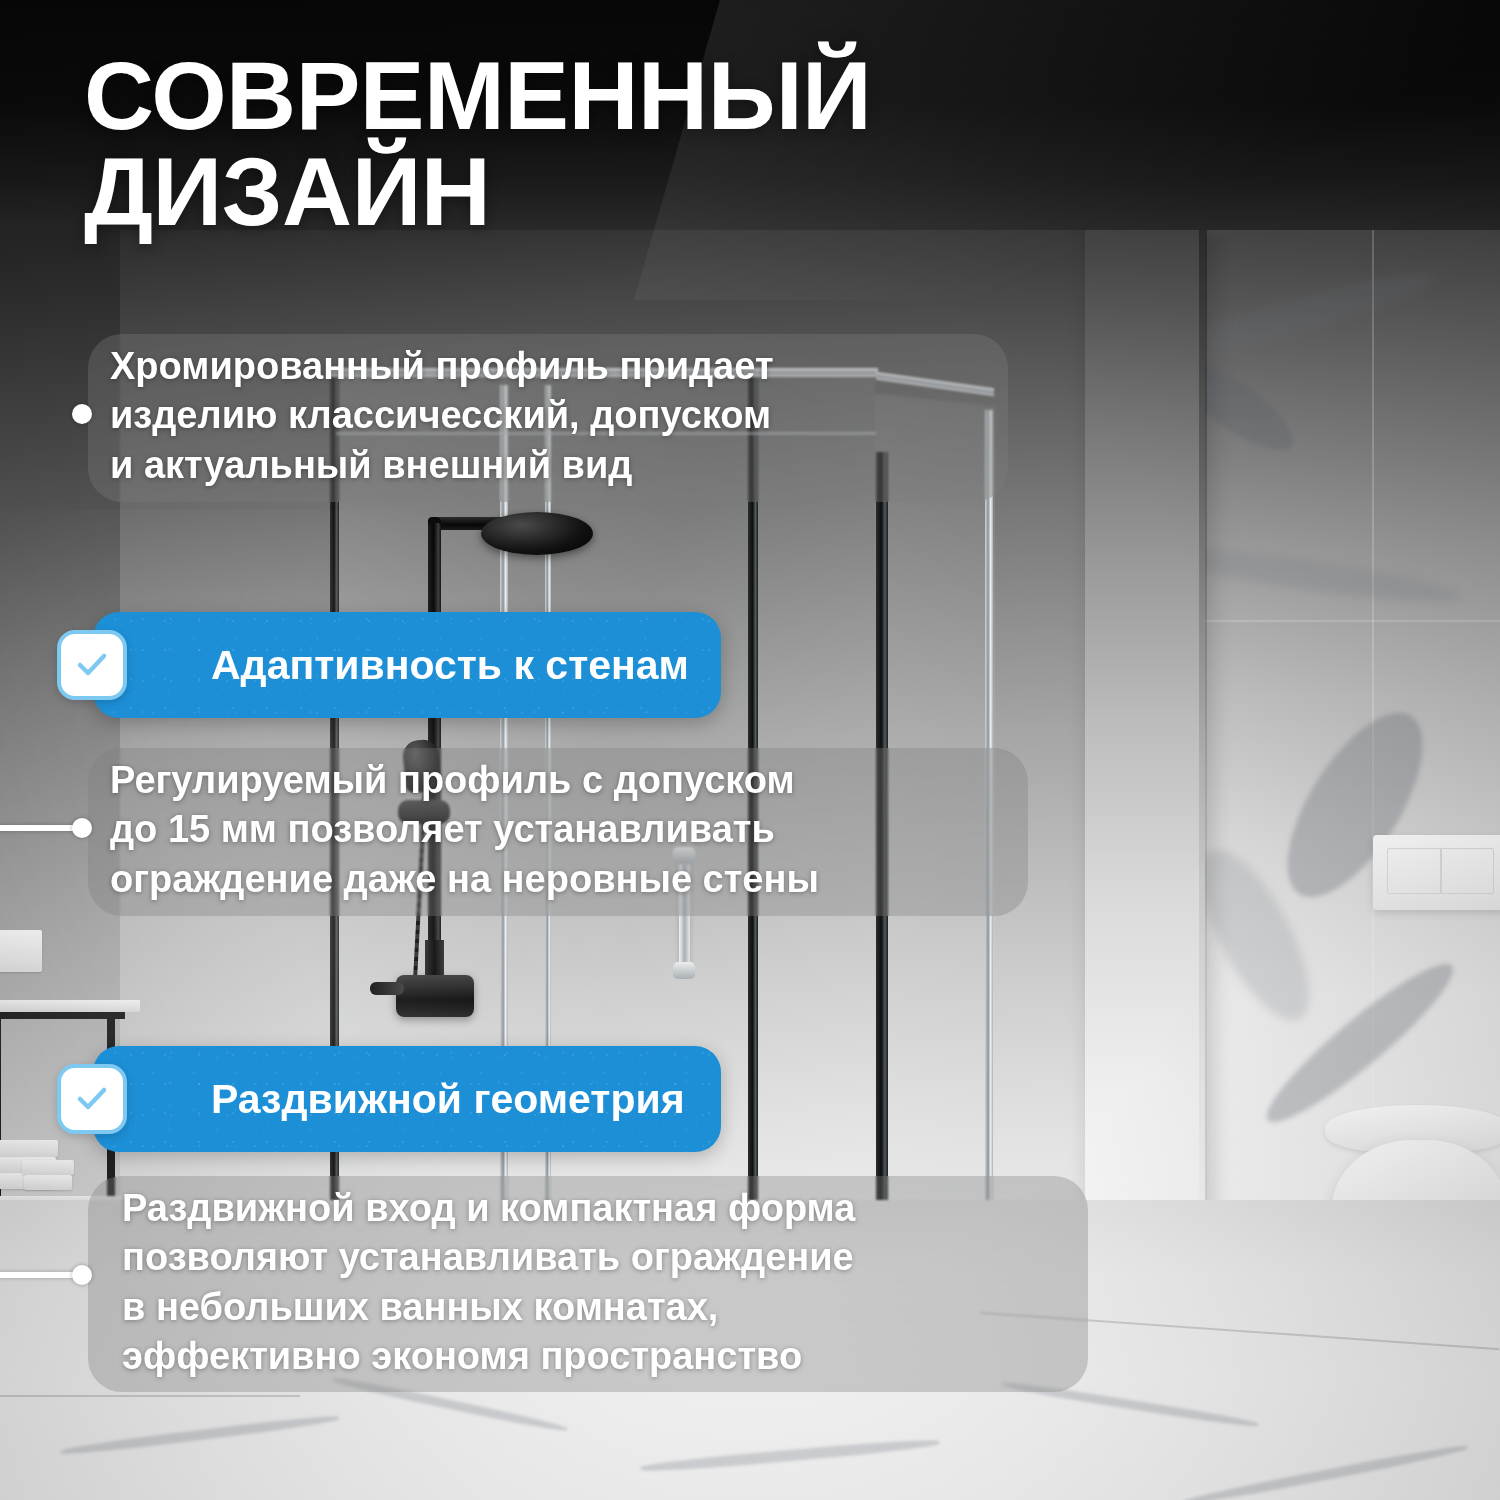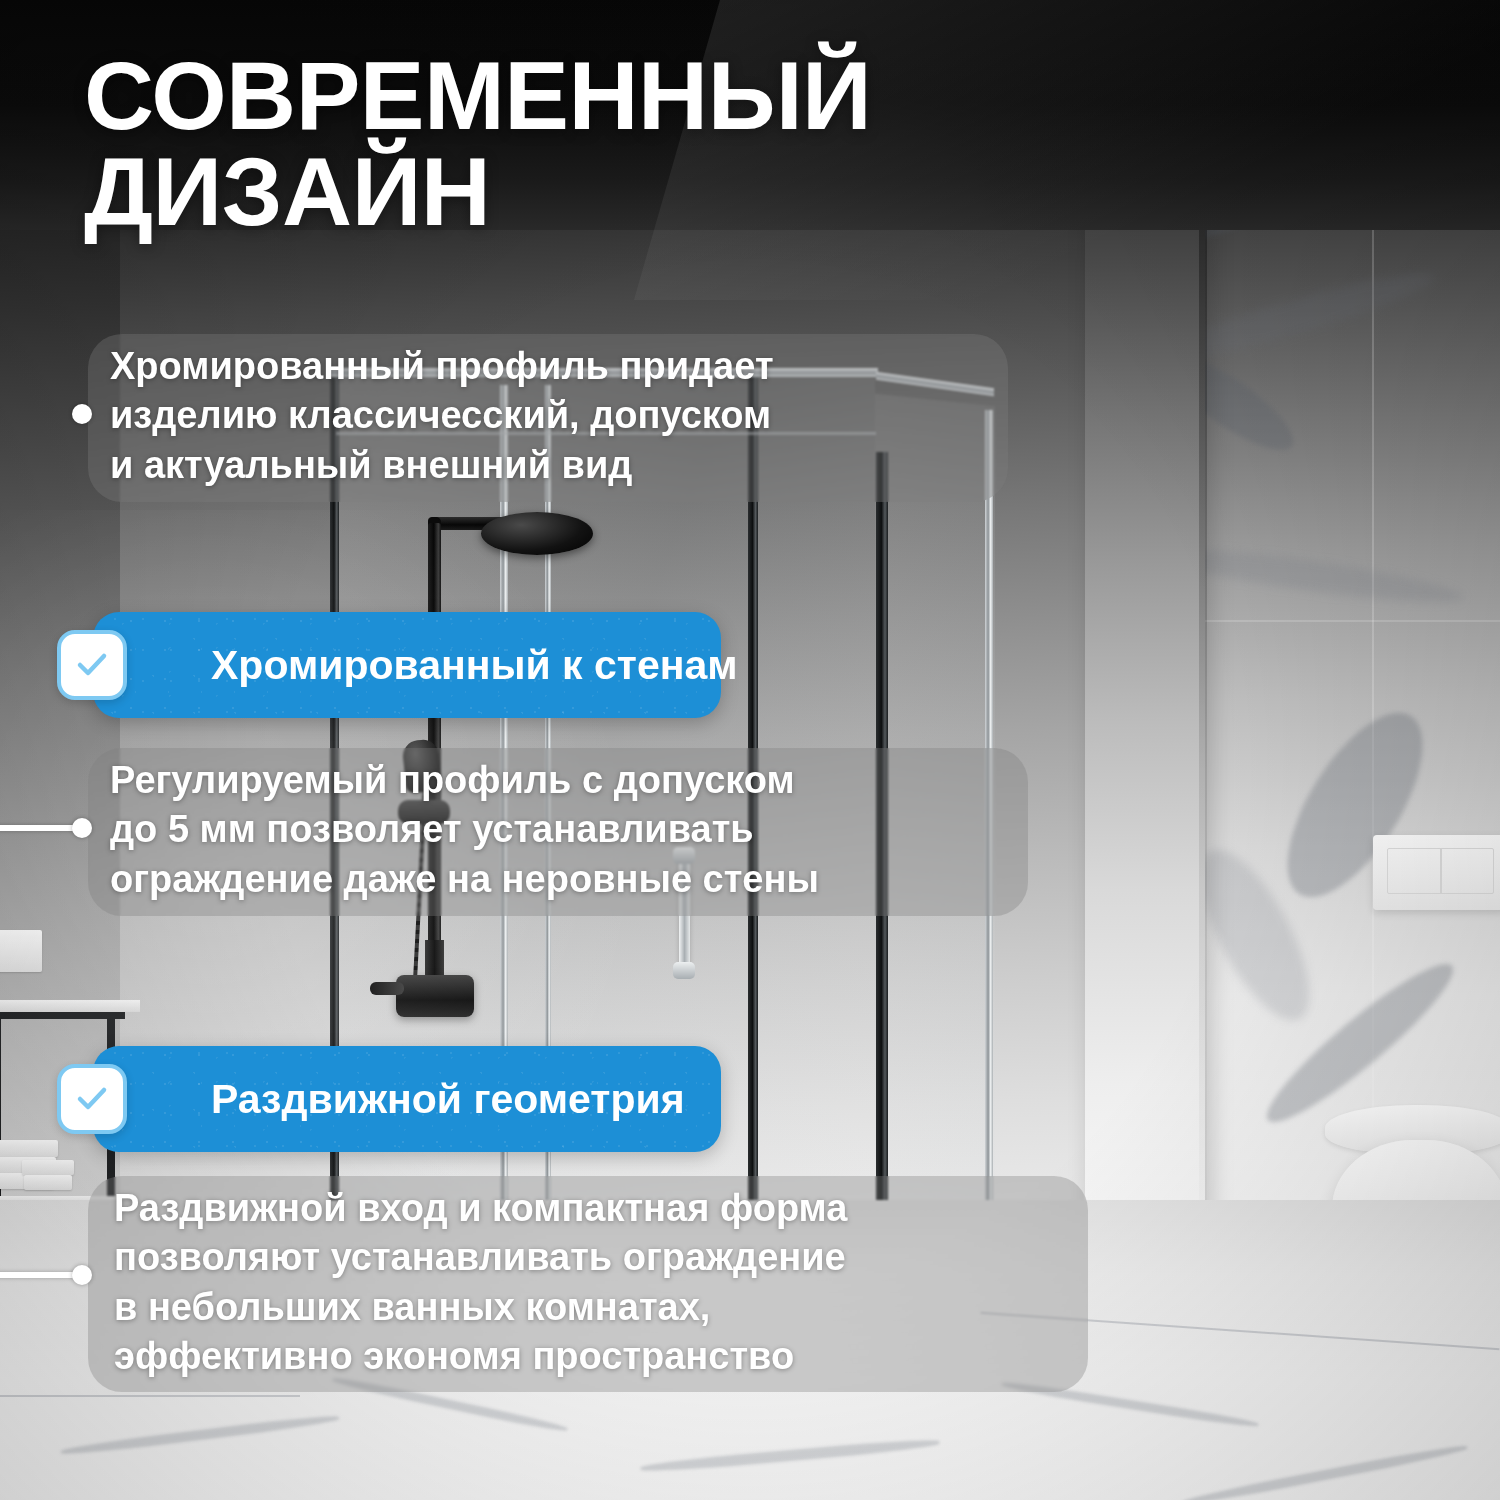--- a/index.html
+++ b/index.html
@@ -404,39 +404,39 @@
   <div class="panel-text" style="left:110px; top:342px; width:900px;">Хромированный профиль придает
 изделию классичесский, допуском
 и актуальный внешний вид</div>
 
   <div class="badge" style="left:93px; top:612px; width:628px;">
     <span class="checkbox">
       <svg width="40" height="40" viewBox="0 0 40 40" aria-hidden="true">
         <polyline points="8,20 16,28 32,11" fill="none" stroke="#7ec9f2" stroke-width="4.5" stroke-linecap="round" stroke-linejoin="round"></polyline>
       </svg>
     </span>
-    <span class="badge-label">Хромированный к стенам</span>
+    <span class="badge-label">Адаптивность к стенам</span>
   </div>
 
   <div class="panel" style="left:88px; top:748px; width:940px; height:168px;"></div>
   <div class="connector" style="left:-10px; top:825px; width:92px;"></div>
   <div class="dot" style="left:72px; top:818px;"></div>
   <div class="panel-text" style="left:110px; top:756px; width:920px;">Регулируемый профиль с допуском
-до 5 мм позволяет устанавливать
+до 15 мм позволяет устанавливать
 ограждение даже на неровные стены</div>
 
   <div class="badge" style="left:93px; top:1046px; width:628px;">
     <span class="checkbox">
       <svg width="40" height="40" viewBox="0 0 40 40" aria-hidden="true">
         <polyline points="8,20 16,28 32,11" fill="none" stroke="#7ec9f2" stroke-width="4.5" stroke-linecap="round" stroke-linejoin="round"></polyline>
       </svg>
     </span>
     <span class="badge-label">Раздвижной геометрия</span>
   </div>
 
   <div class="panel" style="left:88px; top:1176px; width:1000px; height:216px;"></div>
   <div class="connector" style="left:-10px; top:1272px; width:92px;"></div>
   <div class="dot" style="left:72px; top:1265px;"></div>
-  <div class="panel-text" style="left:114px; top:1184px; width:980px;">Раздвижной вход и компактная форма
+  <div class="panel-text" style="left:122px; top:1184px; width:980px;">Раздвижной вход и компактная форма
 позволяют устанавливать ограждение
 в небольших ванных комнатах,
 эффективно экономя пространство</div>
 </div>
 
 </body></html>

